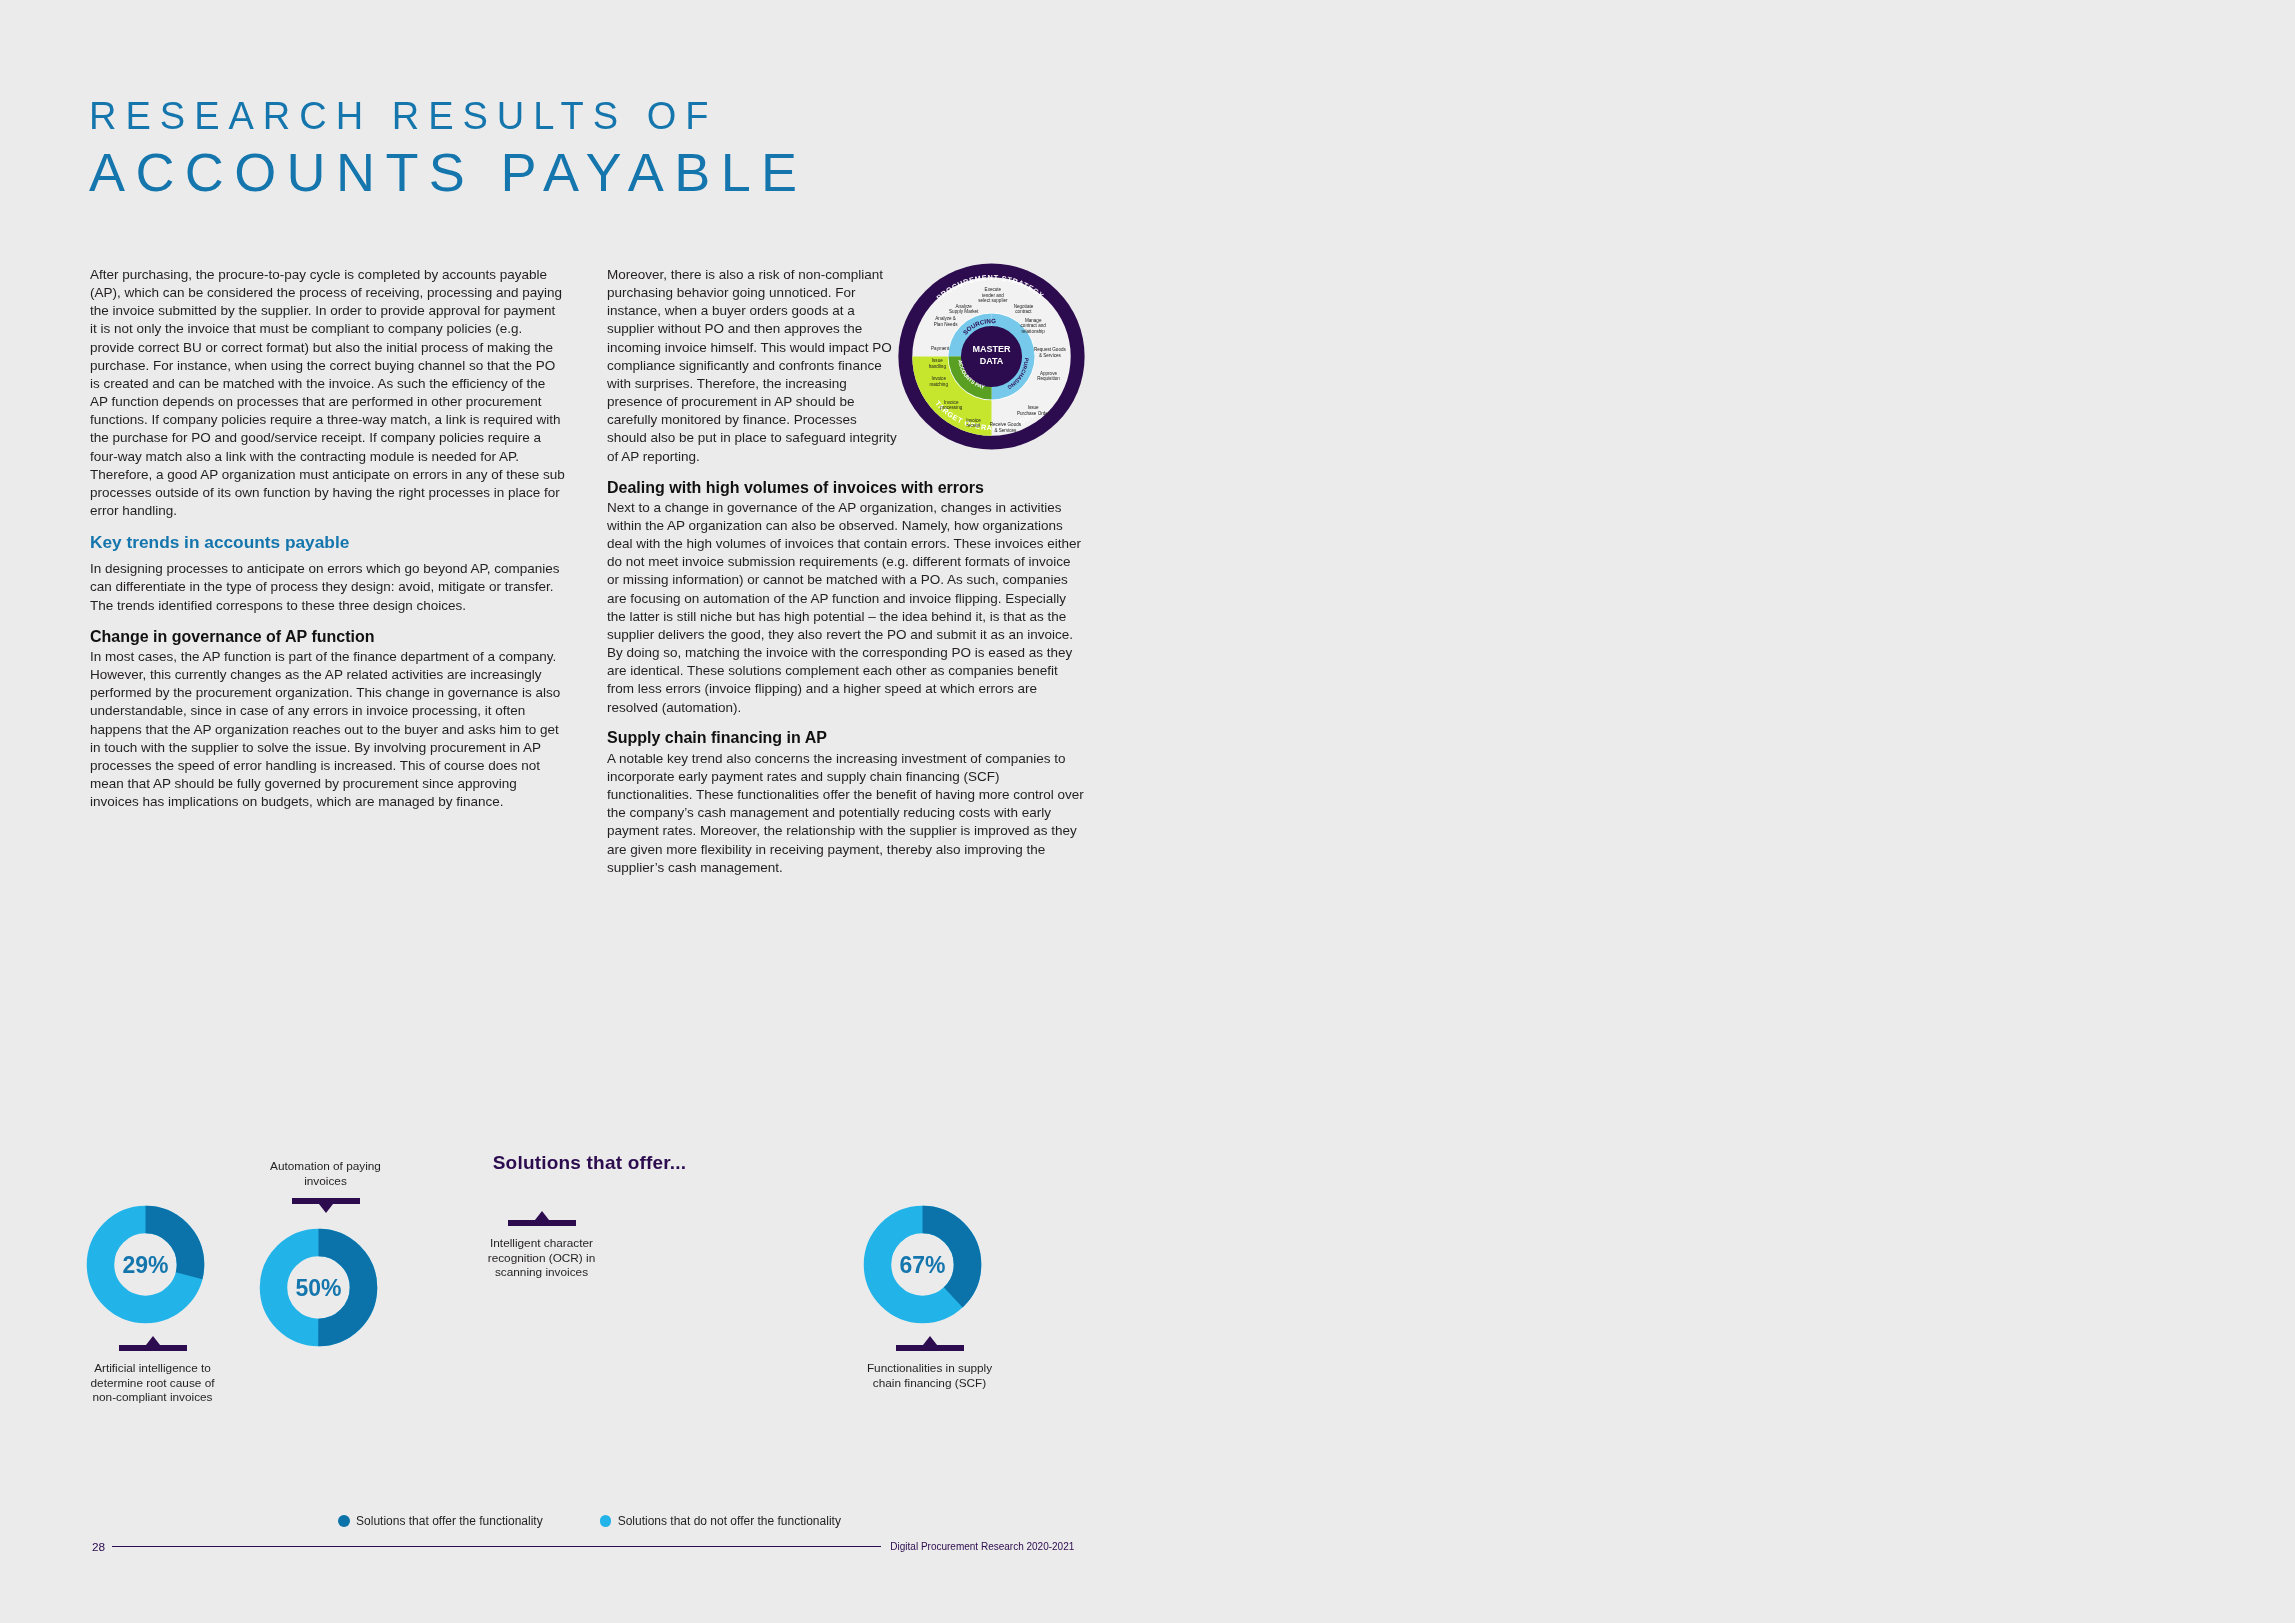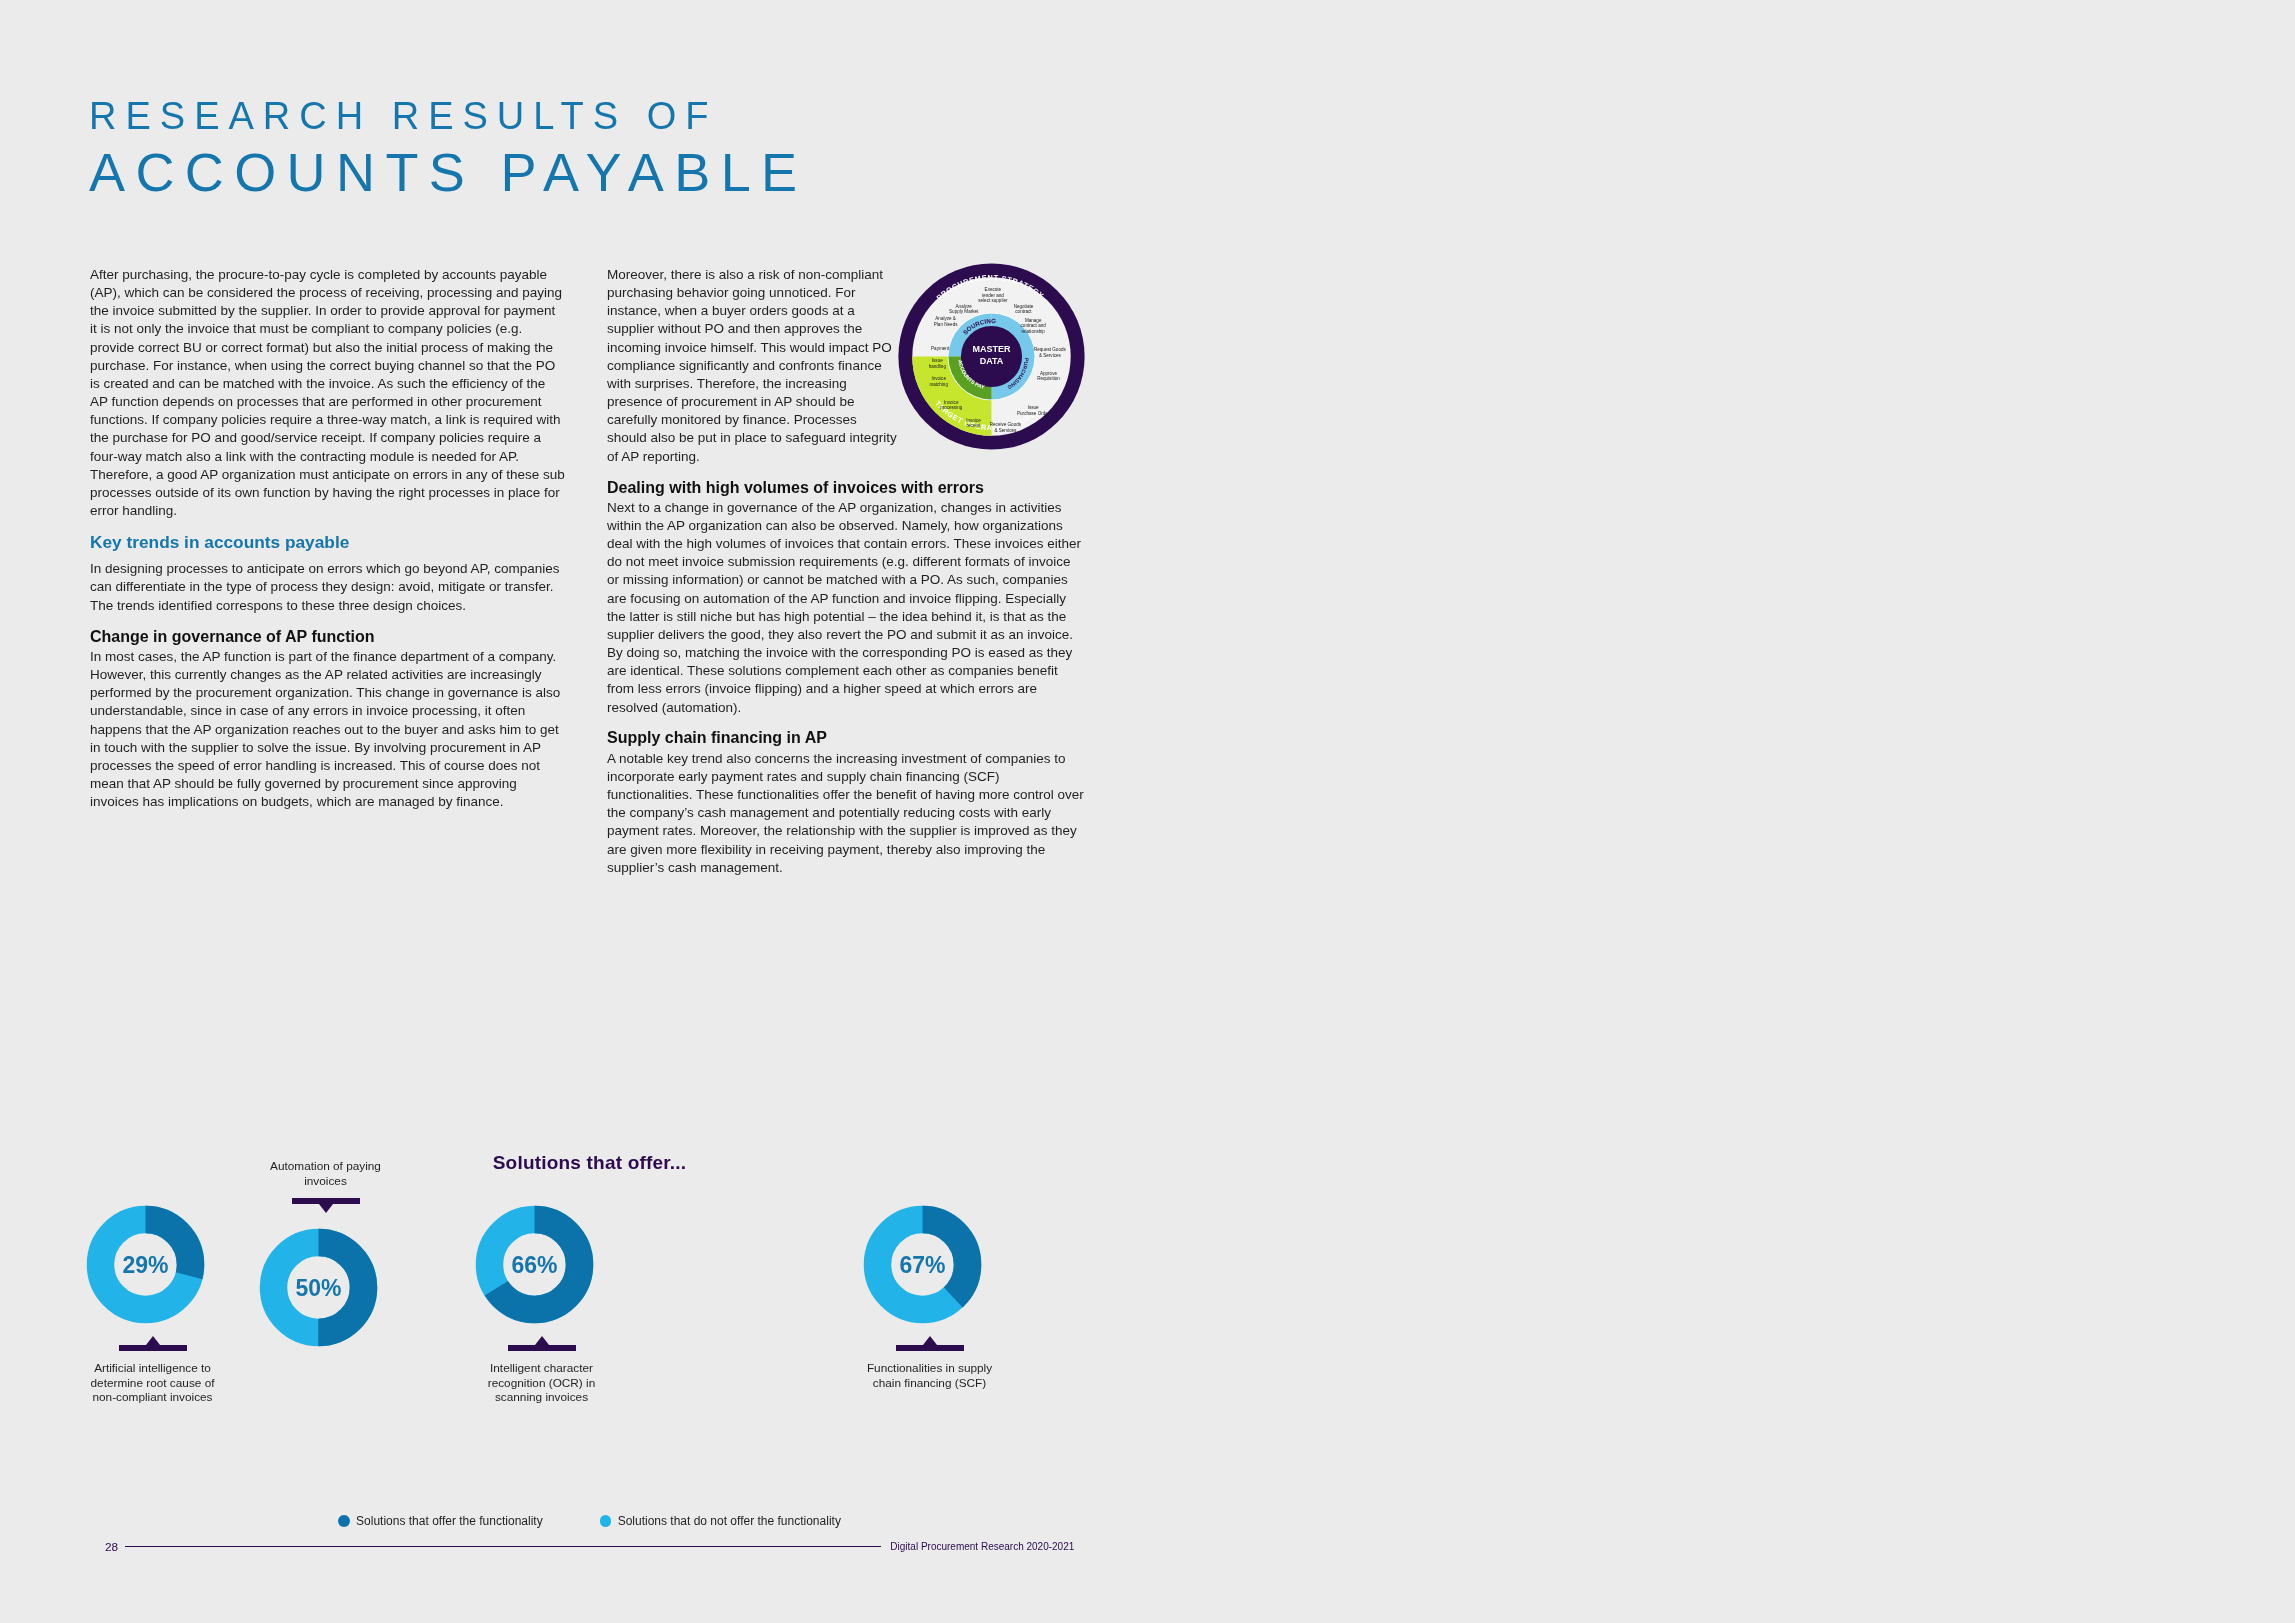--- a/index.html
+++ b/index.html
@@ -80,21 +80,21 @@
   .legend-row{
     display:flex;justify-content:center;gap:57px;margin-top:15.3px;
     font-size:12px;color:#221f1f;
   }
   .legend-item{display:flex;align-items:center;gap:6.2px;}
   .dot{width:11.8px;height:11.8px;border-radius:50%;display:inline-block;}
 
   
   .footer{position:absolute;bottom:68px;height:16.7px;display:flex;align-items:center;}
   .foot-left{left:78px;width:992px;}
-  .pnum{font-size:11.8px;color:#2c0b4f;margin-left:13px;}
+  .pnum{font-size:11.8px;color:#2c0b4f;}
   .rule{flex:1;height:1.4px;background:#2c0b4f;}
   .foot-title{font-size:10px;color:#2c0b4f;white-space:nowrap;padding:0 9.7px;}
 </style>
 </head>
 <body>
 
 <div class="spread">
 
   <div class="page page-left">
 
@@ -212,27 +212,20 @@
           <div class="donut" style="margin-top:15.3px;">
             <svg viewBox="0 0 100 100" width="125" height="125">
               <circle cx="50" cy="50" r="36" fill="none" stroke="#22b4e8" stroke-width="22"></circle>
               <circle cx="50" cy="50" r="36" fill="none" stroke="#0c72aa" stroke-width="22" stroke-dasharray="113.1 113.1" transform="rotate(-90 50 50)"></circle>
             </svg>
             <div class="pct">50%</div>
           </div>
         </div>
 
         <div class="donut-item" style="left:389px;top:0px;">
-          <div class="donut">
-            <svg viewBox="0 0 100 100" width="125" height="125">
-              <circle cx="50" cy="50" r="36" fill="none" stroke="#22b4e8" stroke-width="22"></circle>
-              <circle cx="50" cy="50" r="36" fill="none" stroke="#0c72aa" stroke-width="22" stroke-dasharray="149.3 76.9" transform="rotate(-90 50 50)"></circle>
-            </svg>
-            <div class="pct">66%</div>
-          </div>
           <div class="tick up" style="margin-top:18px;"></div>
           <div class="cap" style="margin-top:9.7px;">Intelligent character recognition (OCR) in scanning invoices</div>
         </div>
 
 
         <div class="donut-item" style="left:777px;top:0px;">
           <div class="donut">
             <svg viewBox="0 0 100 100" width="125" height="125">
               <circle cx="50" cy="50" r="36" fill="none" stroke="#22b4e8" stroke-width="22"></circle>
               <circle cx="50" cy="50" r="36" fill="none" stroke="#0c72aa" stroke-width="22" stroke-dasharray="85.9 140.3" transform="rotate(-90 50 50)"></circle>

